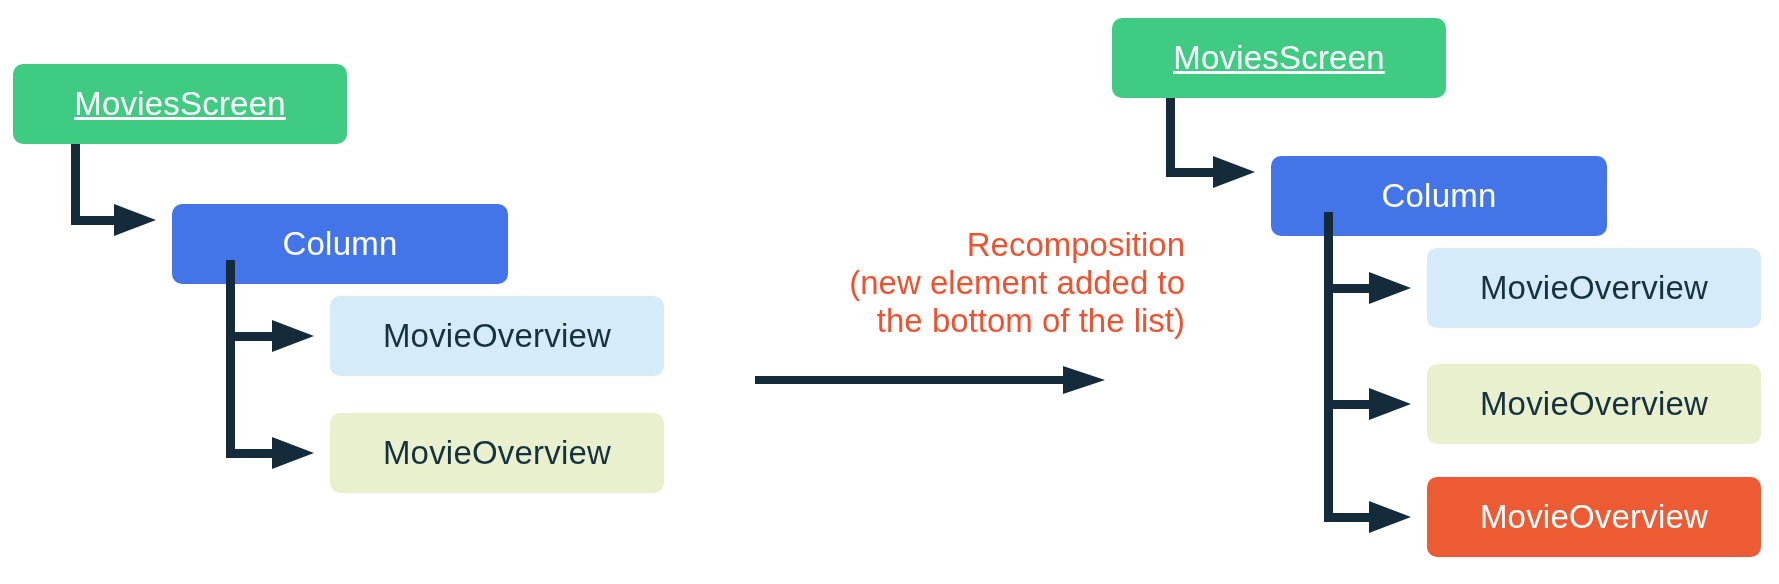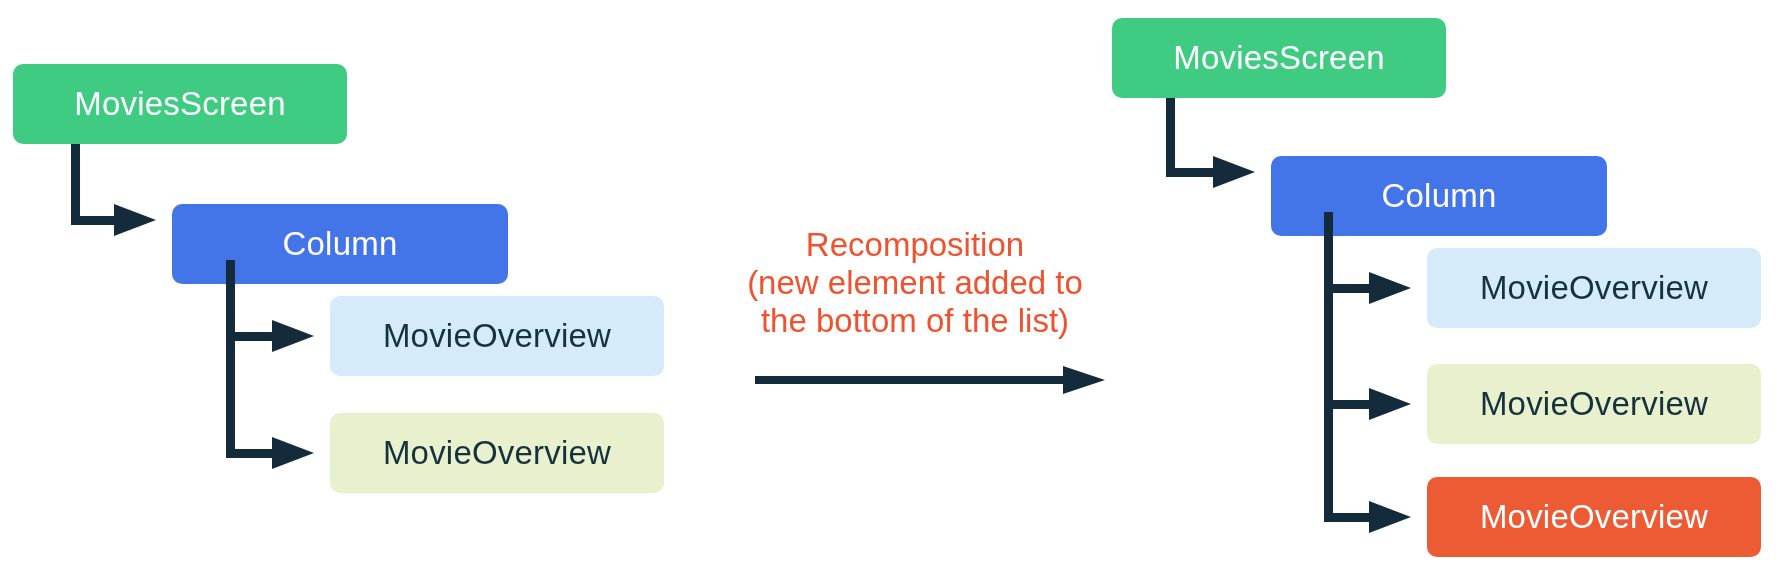--- a/index.html
+++ b/index.html
@@ -9,38 +9,38 @@
     background:#ffffff;
     overflow:hidden;
     font-family:"Liberation Sans", sans-serif;
   }
   .node{
     position:absolute;
     border-radius:10px;
     display:flex;align-items:center;justify-content:center;
     font-size:33px;font-weight:400;letter-spacing:0.2px;
   }
-  .node.green{background:#3FCC82;color:#ffffff;}
+  .node.green{background:#3FCC82;color:#ffffff;text-decoration:underline;}
   .node.blue{background:#4374E8;color:#ffffff;margin-top:24px;}
   .node.lightblue{background:#D5EBFA;color:#16323F;}
   .node.lightyellow{background:#E9F0CD;color:#16323F;}
   .node.orange{background:#ED5B35;color:#ffffff;}
   .vline,.hline{position:absolute;background:#132B3A;}
   .ahead{
     position:absolute;width:0;height:0;
     border-top:16px solid transparent;
     border-bottom:16px solid transparent;
     border-left:42px solid #132B3A;
   }
   .caption{
     position:absolute;
     left:645px;top:226px;width:540px;
     color:#F0512E;
     font-size:33px;line-height:38px;font-weight:500;
-    text-align:center;
+    text-align:right;
     white-space:pre-line;
   }
   .big-arrow-shaft{position:absolute;left:755px;top:376px;width:310px;height:8px;background:#132B3A;}
   .big-arrow-head{
     position:absolute;left:1063px;top:366px;width:0;height:0;
     border-top:14px solid transparent;
     border-bottom:14px solid transparent;
     border-left:42px solid #132B3A;
   }
 </style>

